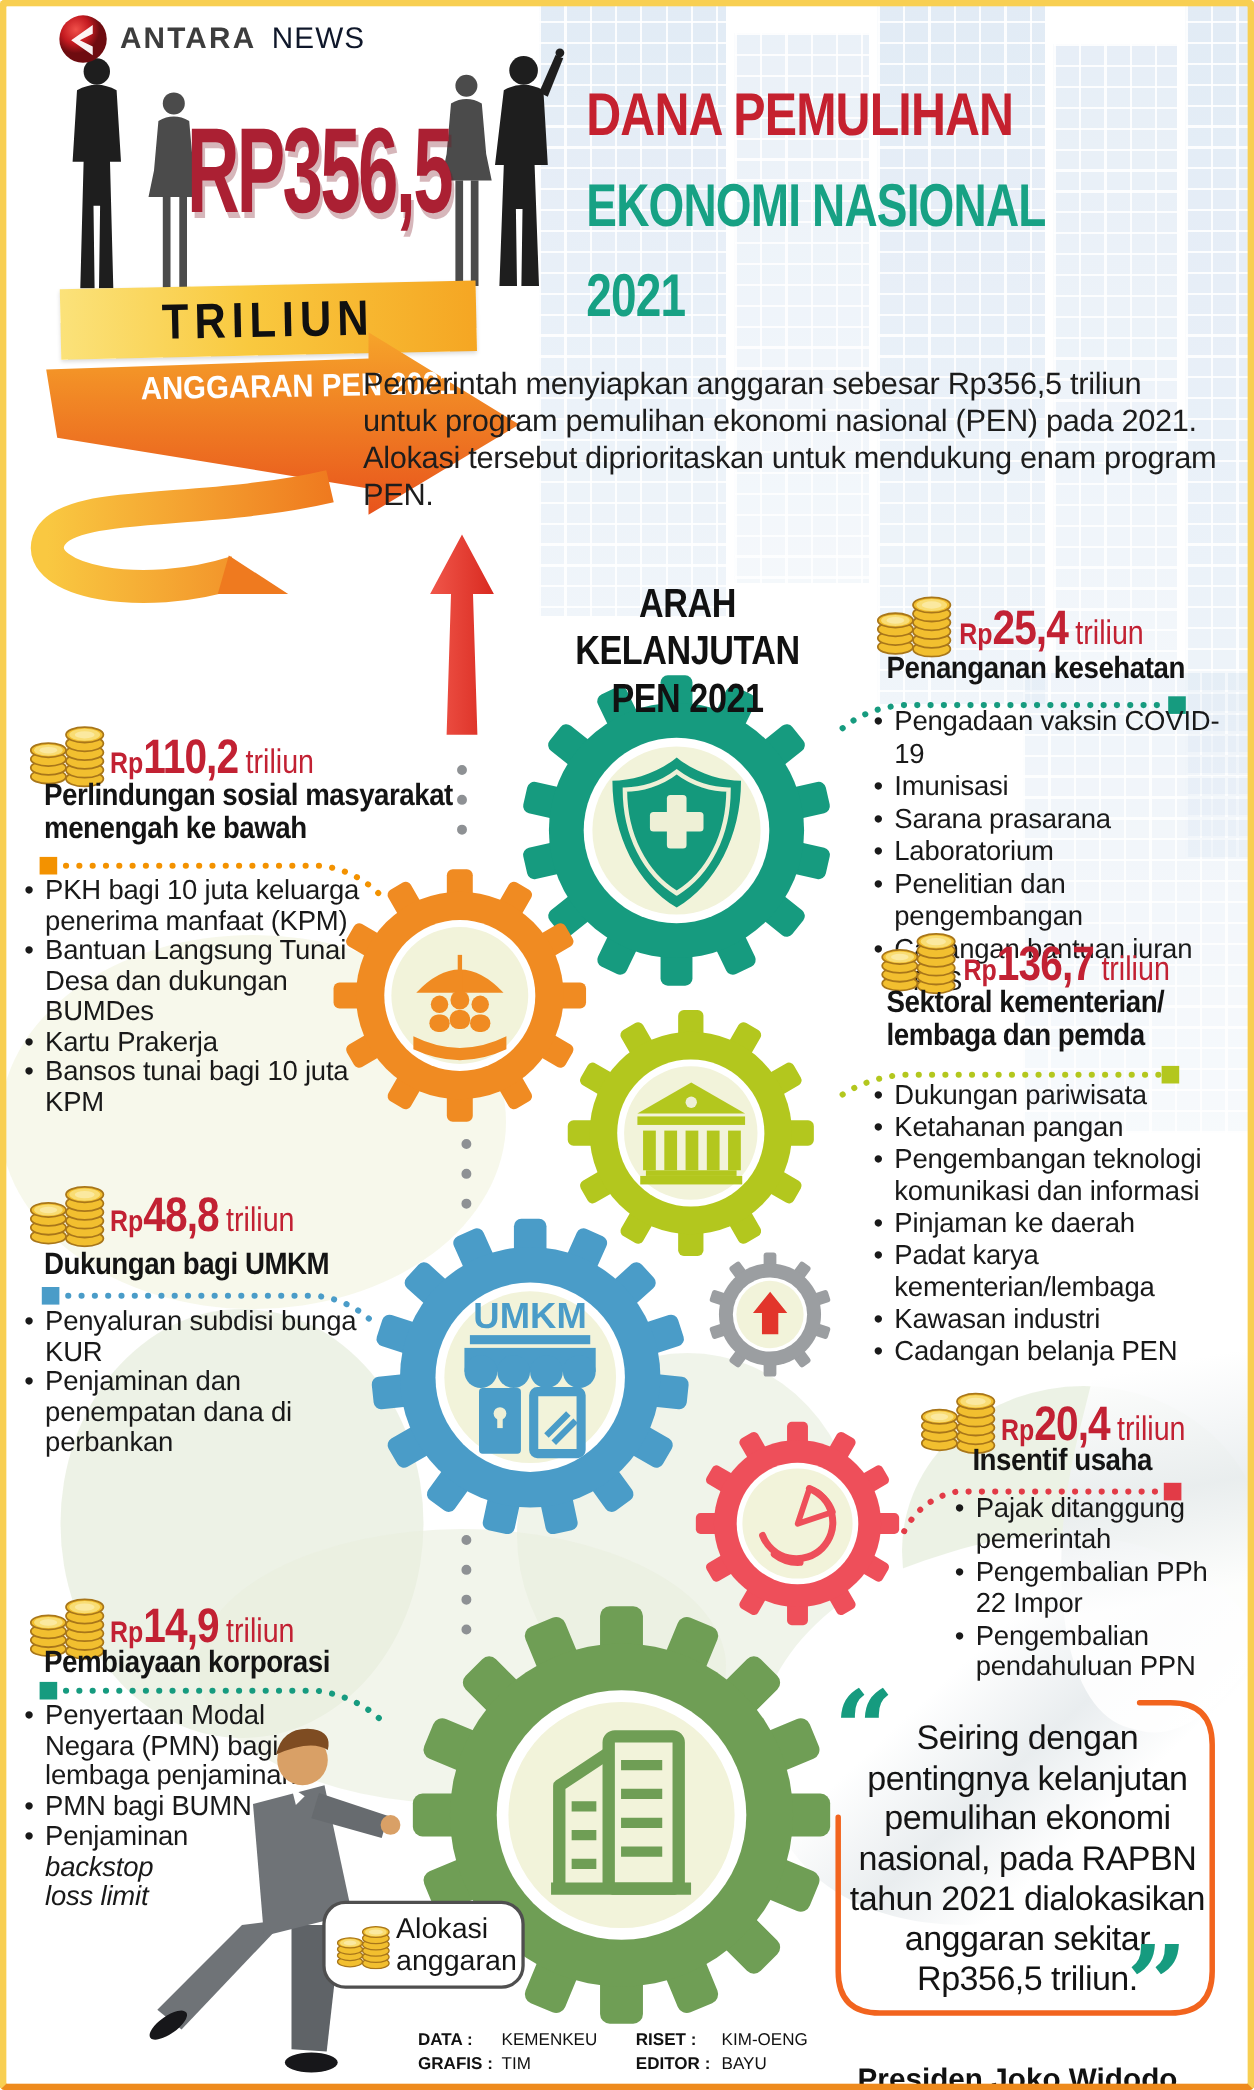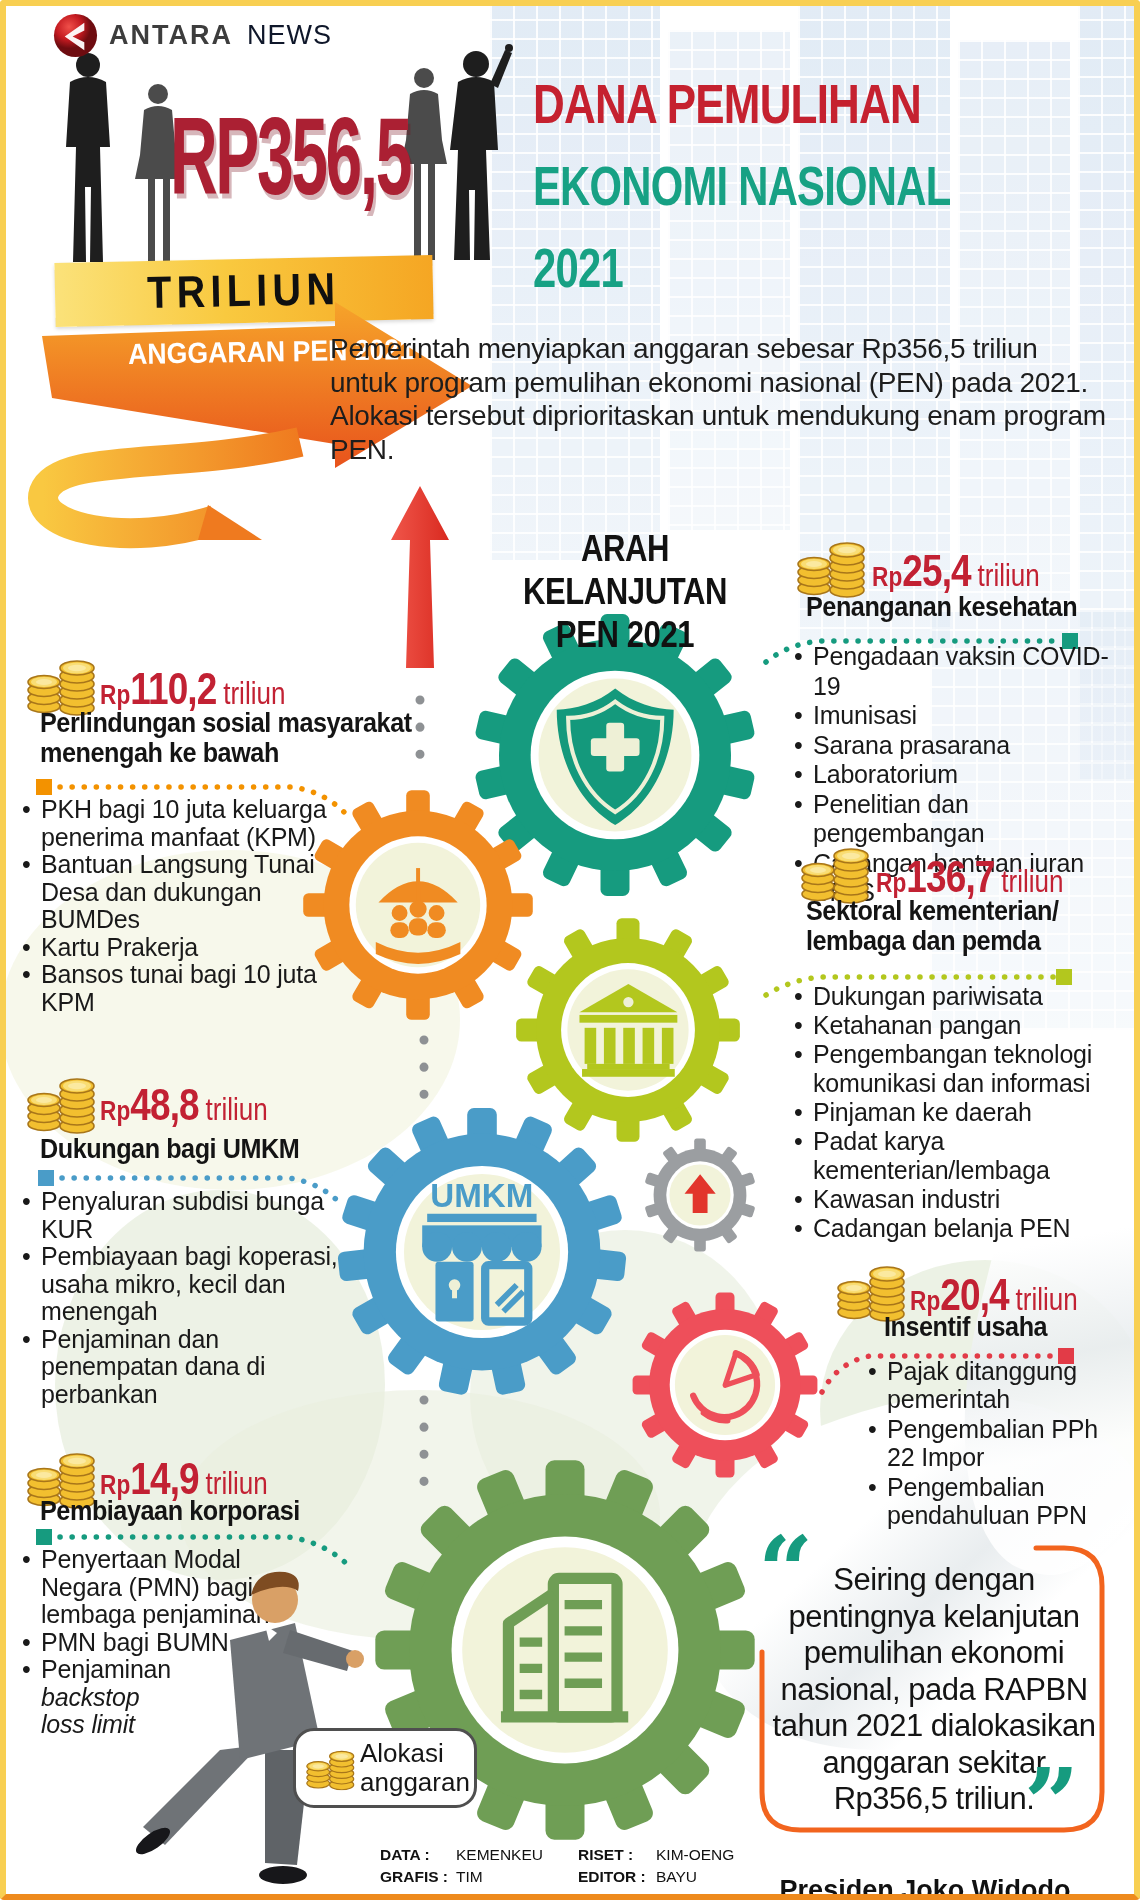--- a/index.html
+++ b/index.html
@@ -528,21 +528,20 @@
   <div class="amt" style="left:100px;top:1080px;">
     <span class="rp">Rp</span>
       <span class="num">48,8</span>
       <span class="tril">triliun</span>
   </div>
   <div class="sec-title" style="left:40px;top:1134px;">
     <span>Dukungan bagi UMKM</span>
   </div>
   <ul class="blist lh275" style="left:22px;top:1188px;width:318px;">
     <li>Penyaluran subdisi bunga KUR</li>
-    <li>Pembiayaan bagi koperasi, usaha mikro, kecil dan menengah</li>
     <li>Penjaminan dan penempatan dana di perbankan</li>
   </ul>
 
   <svg class="coins" style="left:834px;top:1256px;" width="76" height="66">
       <use href="#coinsSym"></use>
     </svg>
   <div class="amt" style="left:910px;top:1270px;">
     <span class="rp">Rp</span>
       <span class="num">20,4</span>
       <span class="tril">triliun</span>

